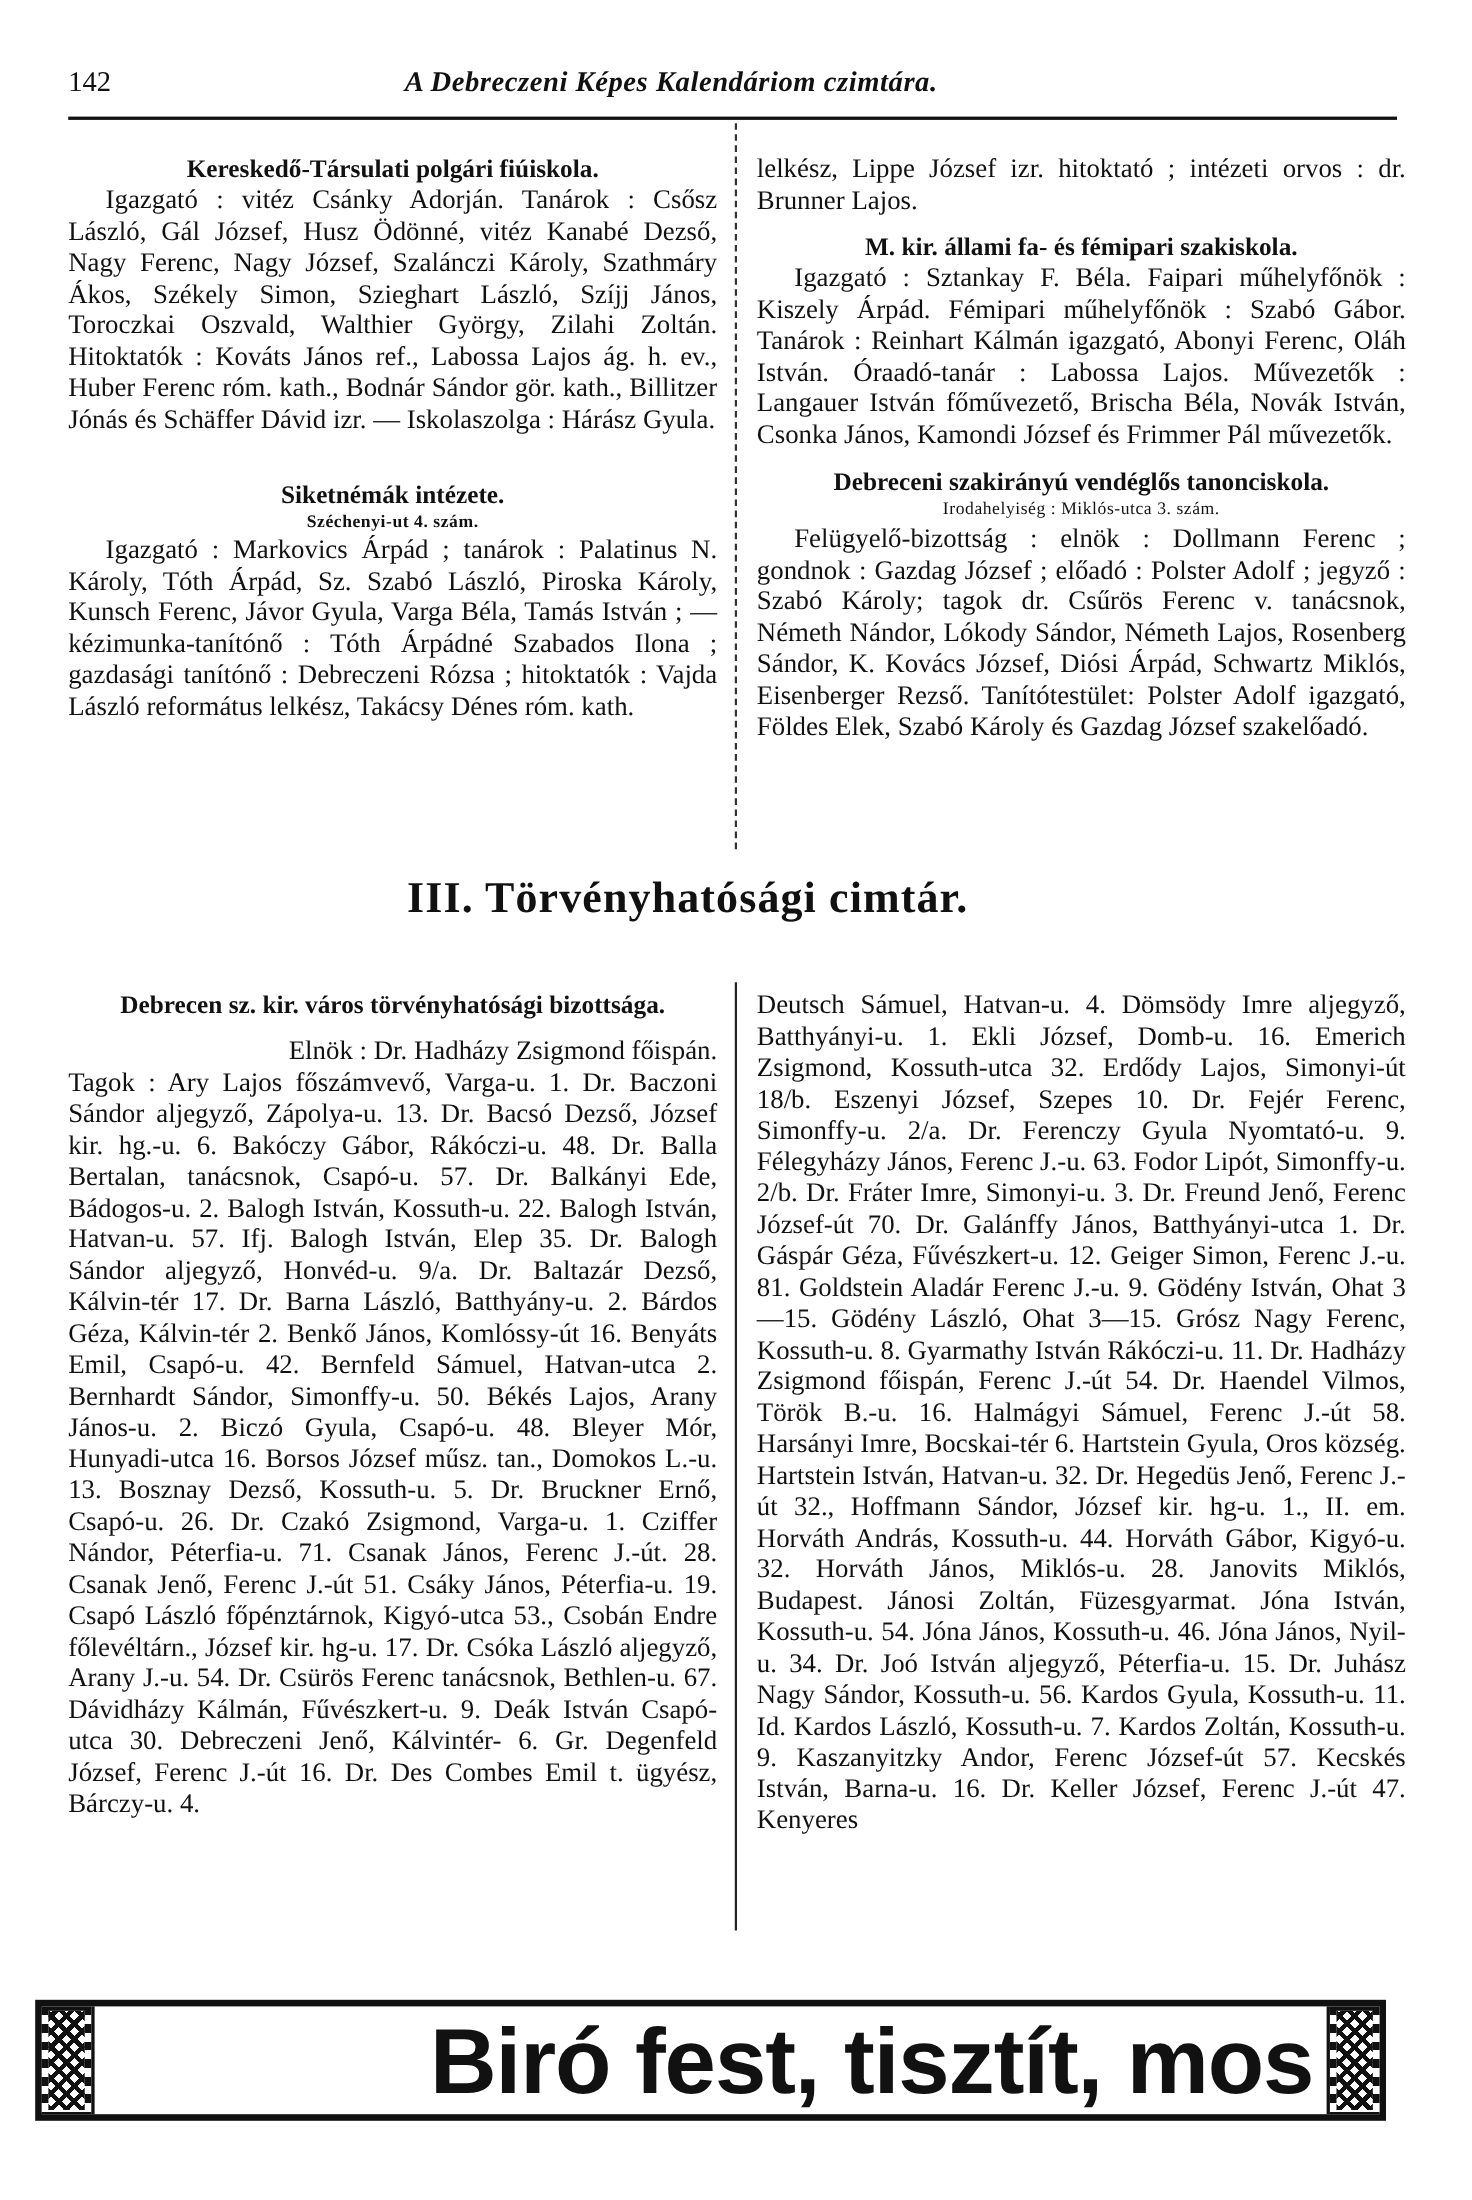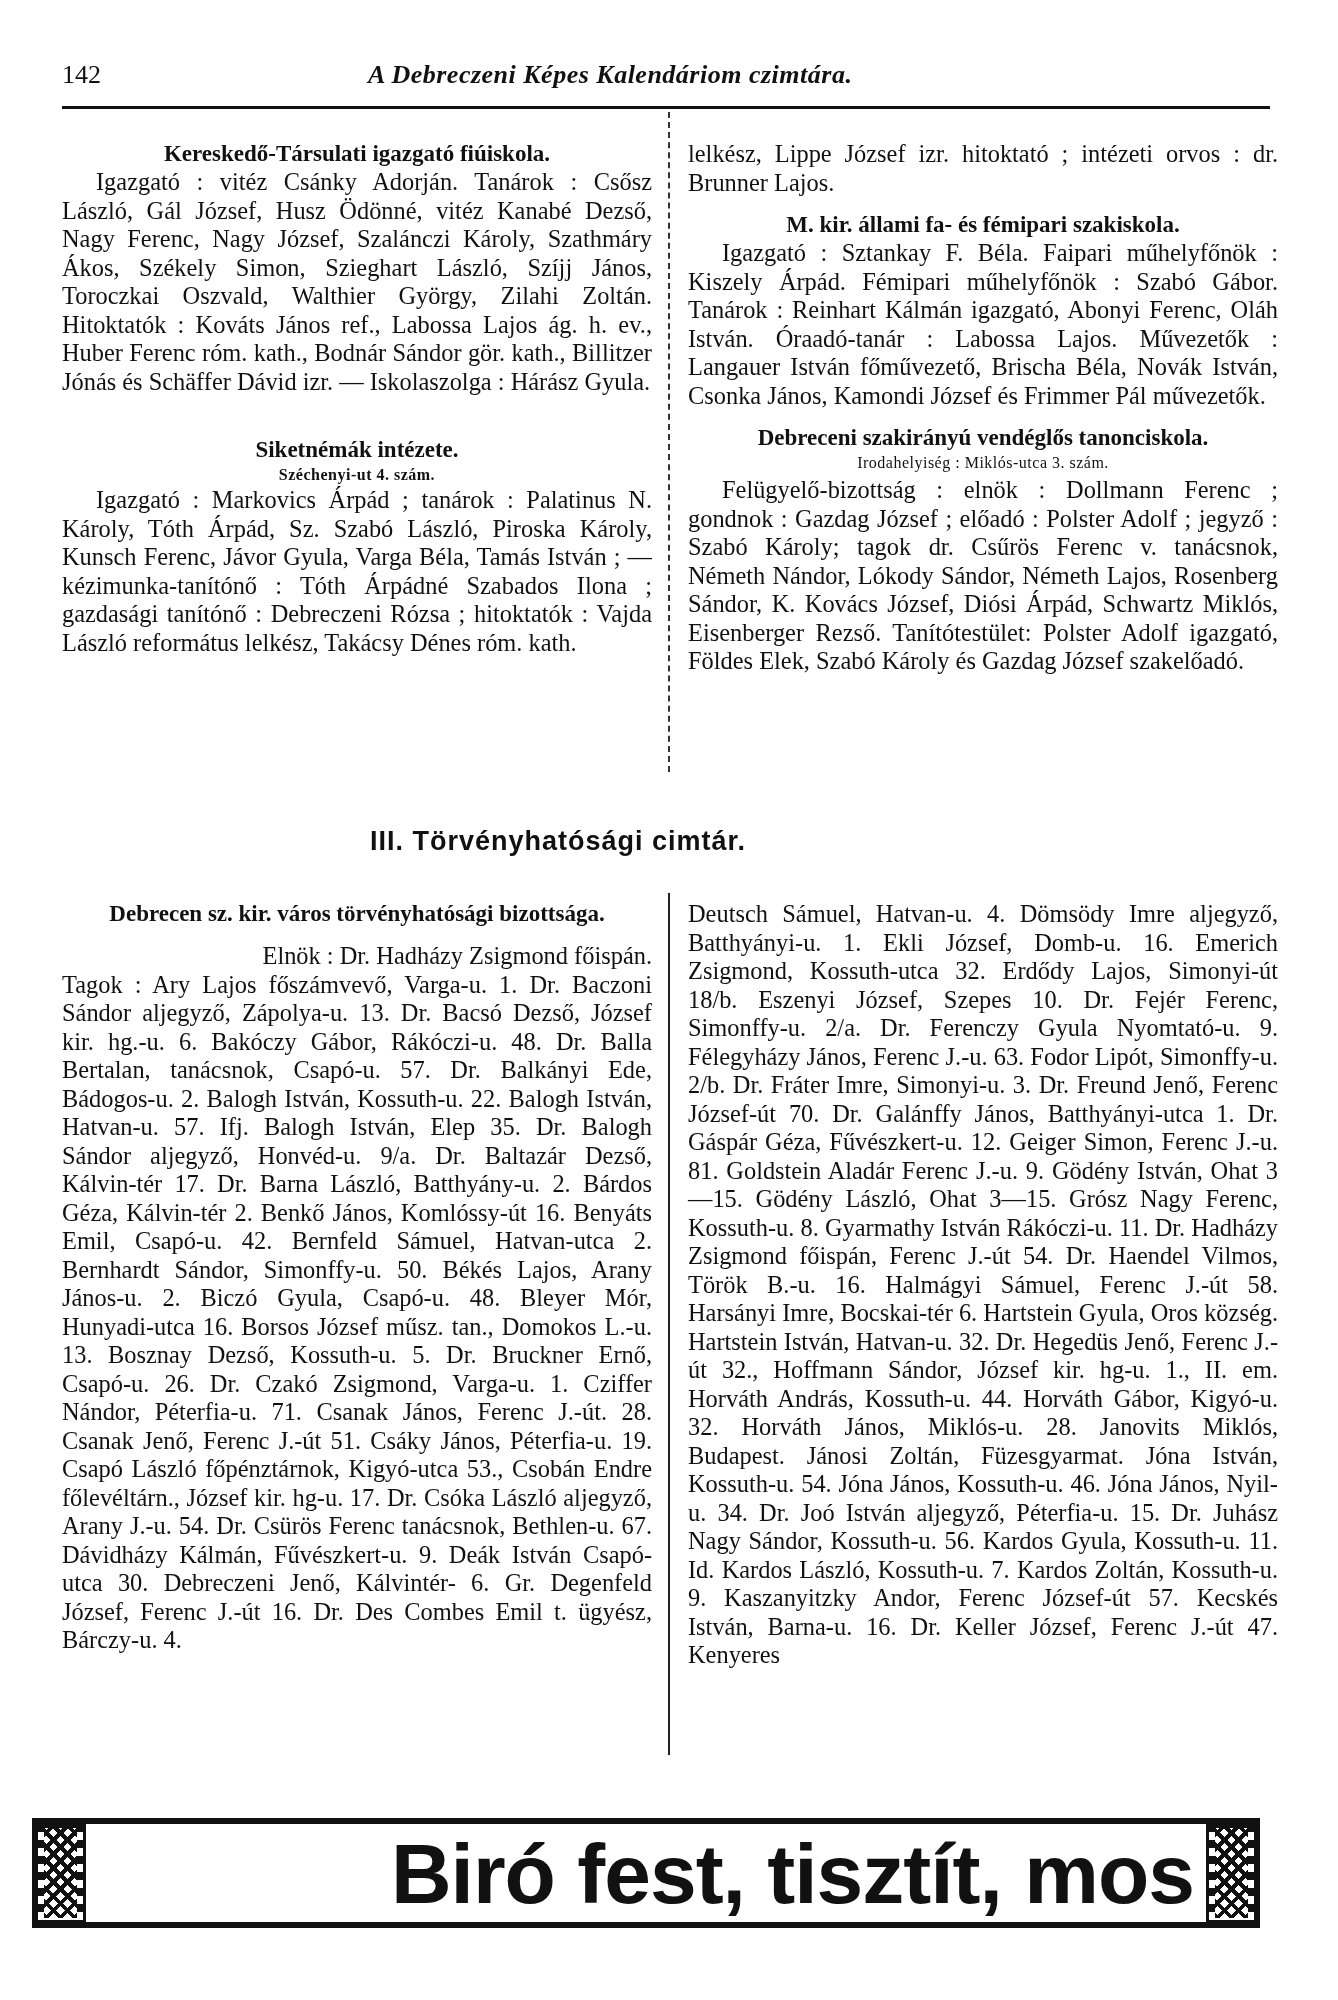--- a/index.html
+++ b/index.html
@@ -16,21 +16,21 @@
   .col-right-top { left:688px; top:126px; width:590px; }
   .col-left-bot { left:62px; top:900px; width:590px; }
   .col-right-bot { left:688px; top:900px; width:590px; }
   .col-divider-top { position:absolute; left:668px; top:112px; width:0; height:660px; border-left:2px dashed #333; }
   .col-divider-bot { position:absolute; left:668px; top:893px; width:0; height:862px; border-left:2px solid #222; }
   .sec-title { text-align:center; font-weight:bold; font-size:23px; line-height:28px; margin:0; }
   .sec-sub { text-align:center; font-size:16px; line-height:22px; margin:0 0 8px 0; letter-spacing:0.5px; }
   .sec-sub.bold { font-weight:bold; }
   .gap { height:26px; }
   .gap-s { height:14px; }
-  .big-title { position:absolute; left:370px; top:826px; font-family:Liberation Sans, sans-serif; font-weight:bold; font-size:27px; letter-spacing:1px; }
+  .big-title { position:absolute; left:370px; top:792px; font-family:Liberation Serif, serif; font-weight:bold; font-size:40px; letter-spacing:1px; }
   .ad-box { position:absolute; left:32px; top:1818px; width:1228px; height:110px; border:6px solid #111; box-sizing:border-box; }
   .ad-border { position:absolute; top:0; bottom:0; width:48px; border-right:3px solid #111; box-sizing:border-box;
                background: repeating-linear-gradient(180deg, #111 0 8px, #fff 8px 16px); }
   .ad-border.left { left:0; }
   .ad-border.right { right:0; border-right:none; border-left:3px solid #111; }
   .ad-border .diamonds { position:absolute; left:6px; top:4px; right:6px; bottom:4px; background:#fff;
        background-image: repeating-linear-gradient(45deg, #111 0 4px, transparent 4px 10px), repeating-linear-gradient(-45deg, #111 0 4px, transparent 4px 10px); }
   .ad-text { position:absolute; left:60px; right:60px; top:4px; text-align:right;
              font-family:"Liberation Sans", "DejaVu Sans", sans-serif; font-weight:bold; font-size:84px; line-height:92px; letter-spacing:-1px; }
 </style>
@@ -40,21 +40,21 @@
 <div class="header">
   <span class="page-num">142</span>
   <span class="running-title">A Debreczeni Képes Kalendáriom czimtára.</span>
 </div>
 <div class="header-rule"></div>
 
 <div class="col-divider-top"></div>
 
 <div class="col col-left-top">
   <div class="gap-s"></div>
-  <h3 class="sec-title">Kereskedő-Társulati igazgató fiúiskola.</h3>
+  <h3 class="sec-title">Kereskedő-Társulati polgári fiúiskola.</h3>
   <p class="indent">Igazgató : vitéz Csánky Adorján. Tanárok : Csősz László, Gál József, Husz Ödönné, vitéz Kanabé Dezső, Nagy Ferenc, Nagy József, Szalánczi Károly, Szathmáry Ákos, Székely Simon, Szieghart László, Szíjj János, Toroczkai Oszvald, Walthier György, Zilahi Zoltán. Hitoktatók : Kováts János ref., Labossa Lajos ág. h. ev., Huber Ferenc róm. kath., Bodnár Sándor gör. kath., Billitzer Jónás és Schäffer Dávid izr. — Iskolaszolga : Hárász Gyula.</p>
   <div class="gap" style="height:40px"></div>
   <h3 class="sec-title">Siketnémák intézete.</h3>
   <p class="sec-sub bold">Széchenyi-ut 4. szám.</p>
   <p class="indent">Igazgató : Markovics Árpád ; tanárok : Palatinus N. Károly, Tóth Árpád, Sz. Szabó László, Piroska Károly, Kunsch Ferenc, Jávor Gyula, Varga Béla, Tamás István ; — kézimunka-tanítónő : Tóth Árpádné Szabados Ilona ; gazdasági tanítónő : Debreczeni Rózsa ; hitoktatók : Vajda László református lelkész, Takácsy Dénes róm. kath.</p>
 </div>
 
 <div class="col col-right-top">
   <div class="gap-s"></div>
   <p>lelkész, Lippe József izr. hitoktató ; intézeti orvos : dr. Brunner Lajos.</p>

